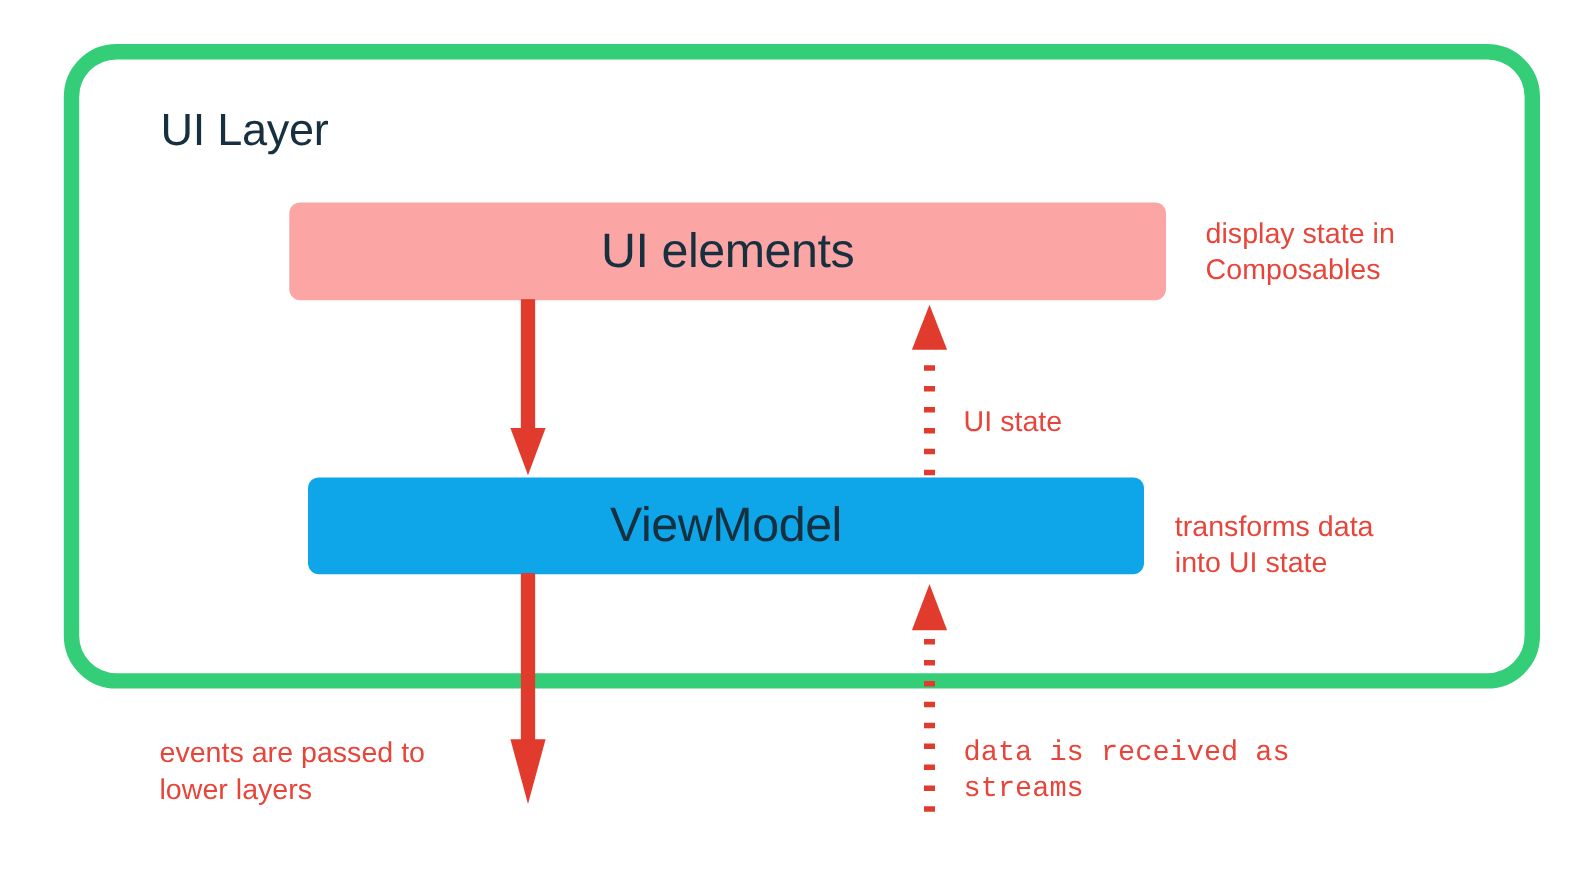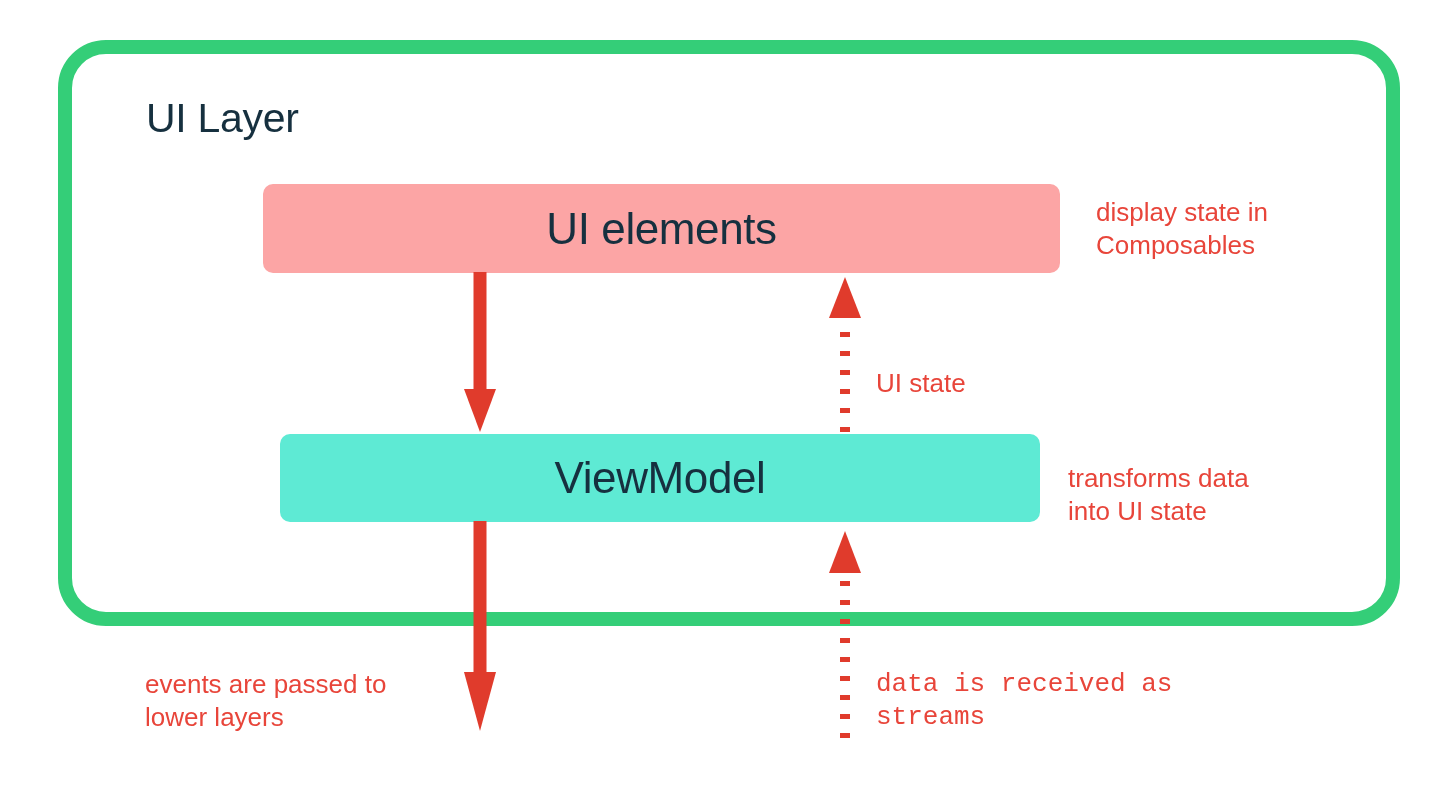--- a/index.html
+++ b/index.html
@@ -63,21 +63,21 @@
     top: 184px;
     width: 797px;
     height: 89px;
     background: #fca5a5;
   }
   #viewmodel-box {
     left: 280px;
     top: 434px;
     width: 760px;
     height: 88px;
-    background: #5eead4;
+    background: #0ea5e9;
   }
 
   
   #arrow-layer {
     position: absolute;
     left: 0; top: 0;
     width: 1447px;
     height: 792px;
     z-index: 5;
     pointer-events: none;

